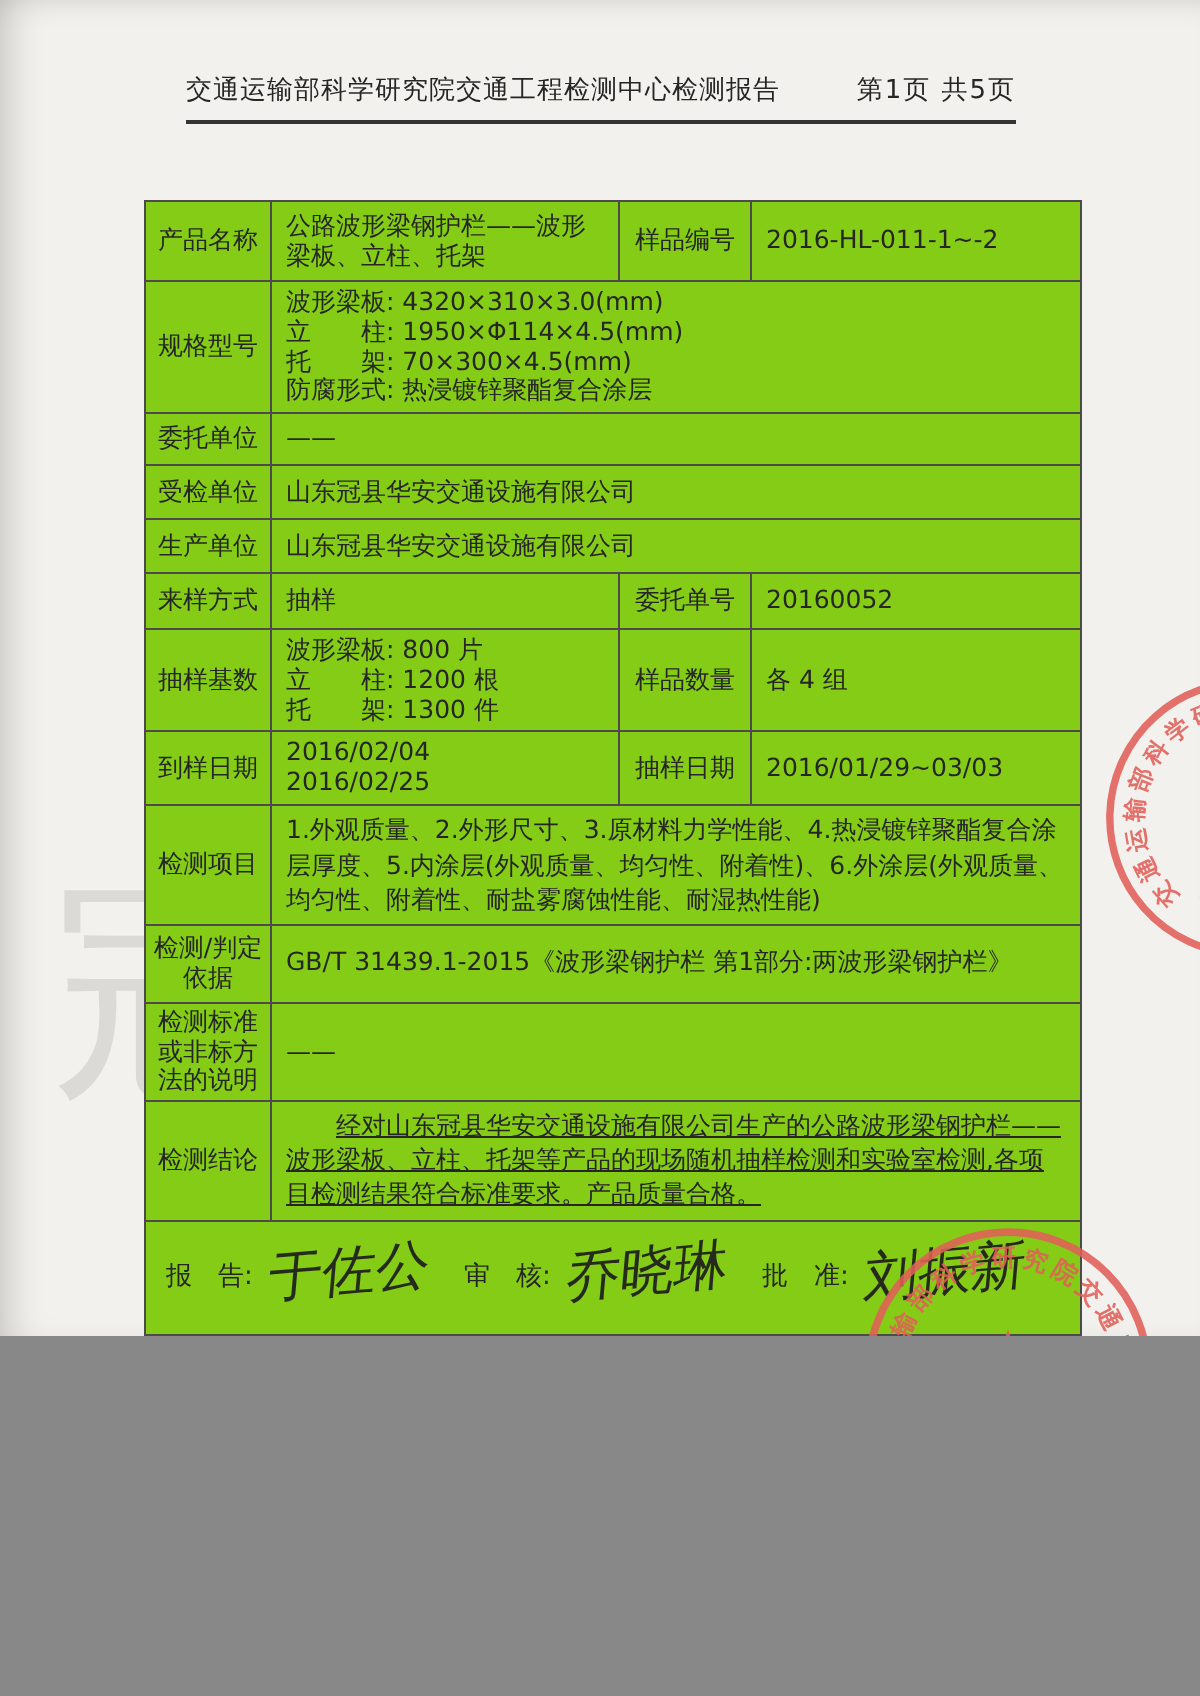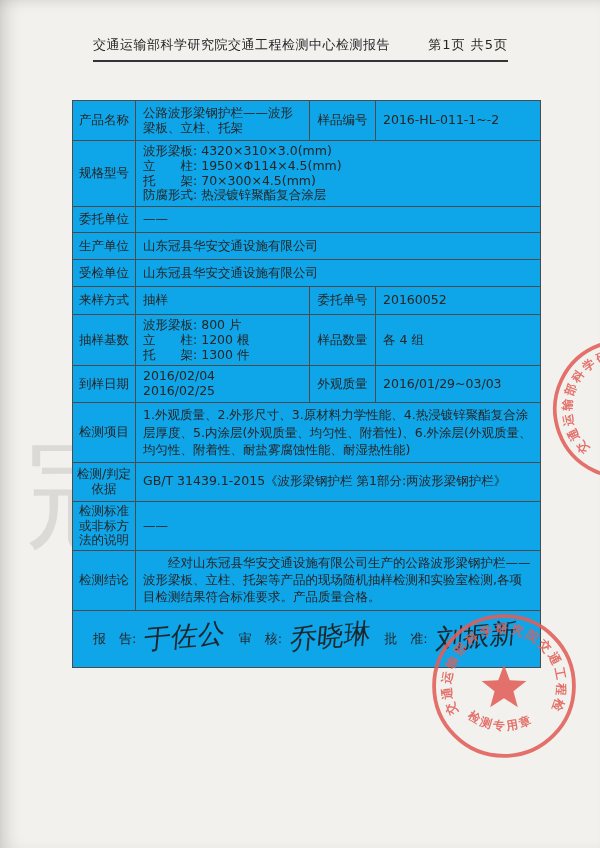--- a/index.html
+++ b/index.html
@@ -1,18 +1,18 @@
 <!DOCTYPE html>
 <html><head>
 <meta charset="utf-8">
 <style>
   * { margin:0; padding:0; box-sizing:border-box; }
   html,body { background:#888; }
   .page {
-    position:relative; width:600px; height:848px; margin:0 auto;
+    position:relative; width:600px; height:668px; margin:0 auto;
     background:#f2f1ed; overflow:hidden;
     font-family:"DejaVu Sans","Liberation Sans",sans-serif;
     color:#262626;
     box-shadow: inset 14px 0 20px -12px rgba(0,0,0,.22), inset 0 12px 16px -12px rgba(0,0,0,.10);
   }
   
   .watermark {
     position:absolute; left:26px; top:418px; z-index:0;
     font-size:118px; letter-spacing:14px; white-space:nowrap;
     color:#c9c8c4; opacity:.55; font-weight:400;
@@ -24,31 +24,31 @@
     display:flex; justify-content:space-between; align-items:flex-end;
     padding-bottom:6px; border-bottom:2px solid #343434;
     font-size:13px;
   }
   .header-title { letter-spacing:.5px; }
   .header-page  { letter-spacing:1px; }
   
   table.report {
     position:absolute; left:72px; top:100px; z-index:1;
     width:468px; table-layout:fixed; border-collapse:collapse;
-    background:#0ea5e9;
+    background:#84cc16;
     font-size:12.5px; line-height:1.18;
   }
   table.report td { border:1.6px solid #4b4b4b; vertical-align:middle; }
   td.lbl { text-align:center; padding:2px 2px; }
   td.val { padding:3px 7px; }
   td.val .line { white-space:nowrap; }
-  td.indent { text-indent:2em; line-height:1.35; }
+  td.indent { text-indent:2em; line-height:1.35;text-decoration:underline; }
   
   .sig-cell { padding:6px 10px !important; }
-  .sig-row { display:flex; align-items:center;margin-left:10px; }
+  .sig-row { display:flex; align-items:center; }
   .sig-label { font-size:13px; white-space:nowrap; }
   .sig-name {
     font-size:27px; color:#1d1d1d; white-space:nowrap;
     transform:rotate(-5deg) skewX(-10deg);
     margin:0 4px 6px 8px; flex:1 0 auto; opacity:.92;
   }
   
   .stamp { position:absolute; z-index:3; opacity:.88; pointer-events:none; }
   .stamp-main { left:428px; top:610px; width:152px; height:152px; }
   .stamp-edge { left:549px; top:335px; width:148px; height:148px; transform:rotate(-20deg); }
@@ -91,26 +91,26 @@
         <div class="line">防腐形式: 热浸镀锌聚酯复合涂层</div>
       </td>
     </tr>
 
     <tr style="height:26px">
       <td class="lbl">委托单位</td>
       <td class="val" colspan="3">——</td>
     </tr>
 
     <tr style="height:27px">
+      <td class="lbl">受检单位</td>
+      <td class="val" colspan="3">山东冠县华安交通设施有限公司</td>
+    </tr>
+
+    <tr style="height:27px">
       <td class="lbl">生产单位</td>
-      <td class="val" colspan="3">山东冠县华安交通设施有限公司</td>
-    </tr>
-
-    <tr style="height:27px">
-      <td class="lbl">受检单位</td>
       <td class="val" colspan="3">山东冠县华安交通设施有限公司</td>
     </tr>
 
     <tr style="height:28px">
       <td class="lbl">来样方式</td>
       <td class="val">抽样</td>
       <td class="lbl">委托单号</td>
       <td class="val">20160052</td>
     </tr>
 
@@ -125,21 +125,21 @@
       <td class="val">各 4 组</td>
     </tr>
 
 
     <tr style="height:30px">
       <td class="lbl">到样日期</td>
       <td class="val">
         <div class="line">2016/02/04</div>
         <div class="line">2016/02/25</div>
       </td>
-      <td class="lbl">外观质量</td>
+      <td class="lbl">抽样日期</td>
       <td class="val">2016/01/29~03/03</td>
     </tr>
 
 
     <tr style="height:60px">
       <td class="lbl">检测项目</td>
       <td class="val" colspan="3" style="line-height:1.4">1.外观质量、2.外形尺寸、3.原材料力学性能、4.热浸镀锌聚酯复合涂层厚度、5.内涂层(外观质量、均匀性、附着性)、6.外涂层(外观质量、均匀性、附着性、耐盐雾腐蚀性能、耐湿热性能)</td>
     </tr>
 
     <tr style="height:39px">

